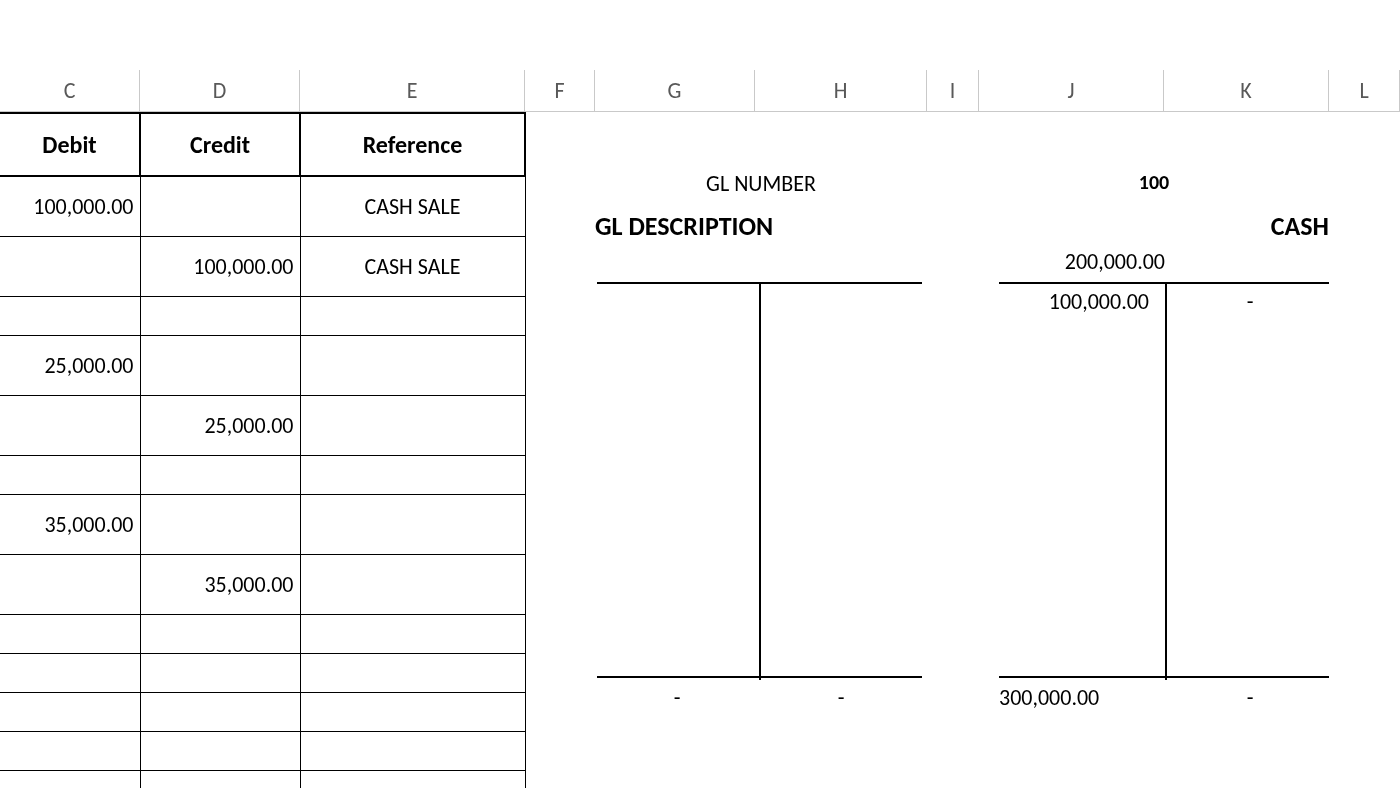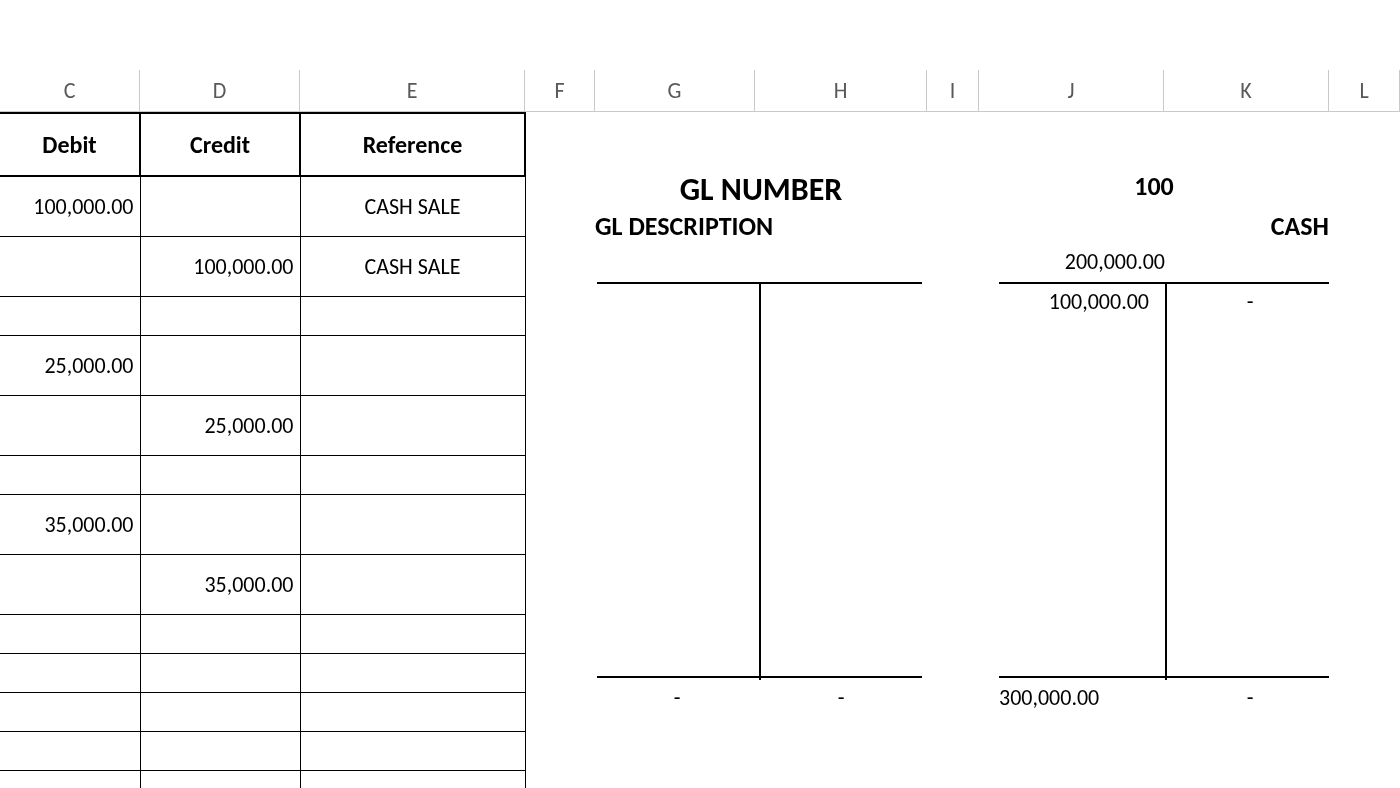--- a/index.html
+++ b/index.html
@@ -83,39 +83,39 @@
     position: absolute;
     top: 0;
     left: 525px; 
   }
   .label-glnum {
     position: absolute;
     top: 58px;
     left: 70px;
     width: 332px;
     text-align: center;
-    font-weight: bold;
-    font-size: 32px;
+    font-weight: normal;
+    font-size: 22px;
   }
   .label-gldesc {
     position: absolute;
     top: 98px;
     left: 70px;
     width: 332px;
     font-weight: bold;
     font-size: 26px;
   }
   .val-glnum {
     position: absolute;
     top: 58px;
     left: 454px;
     width: 350px;
     text-align: center;
     font-weight: bold;
-    font-size: 26px;
+    font-size: 20px;
   }
   .val-gldesc {
     position: absolute;
     top: 98px;
     left: 454px;
     width: 350px;
     text-align: right;
     font-weight: bold;
     font-size: 26px;
   }

